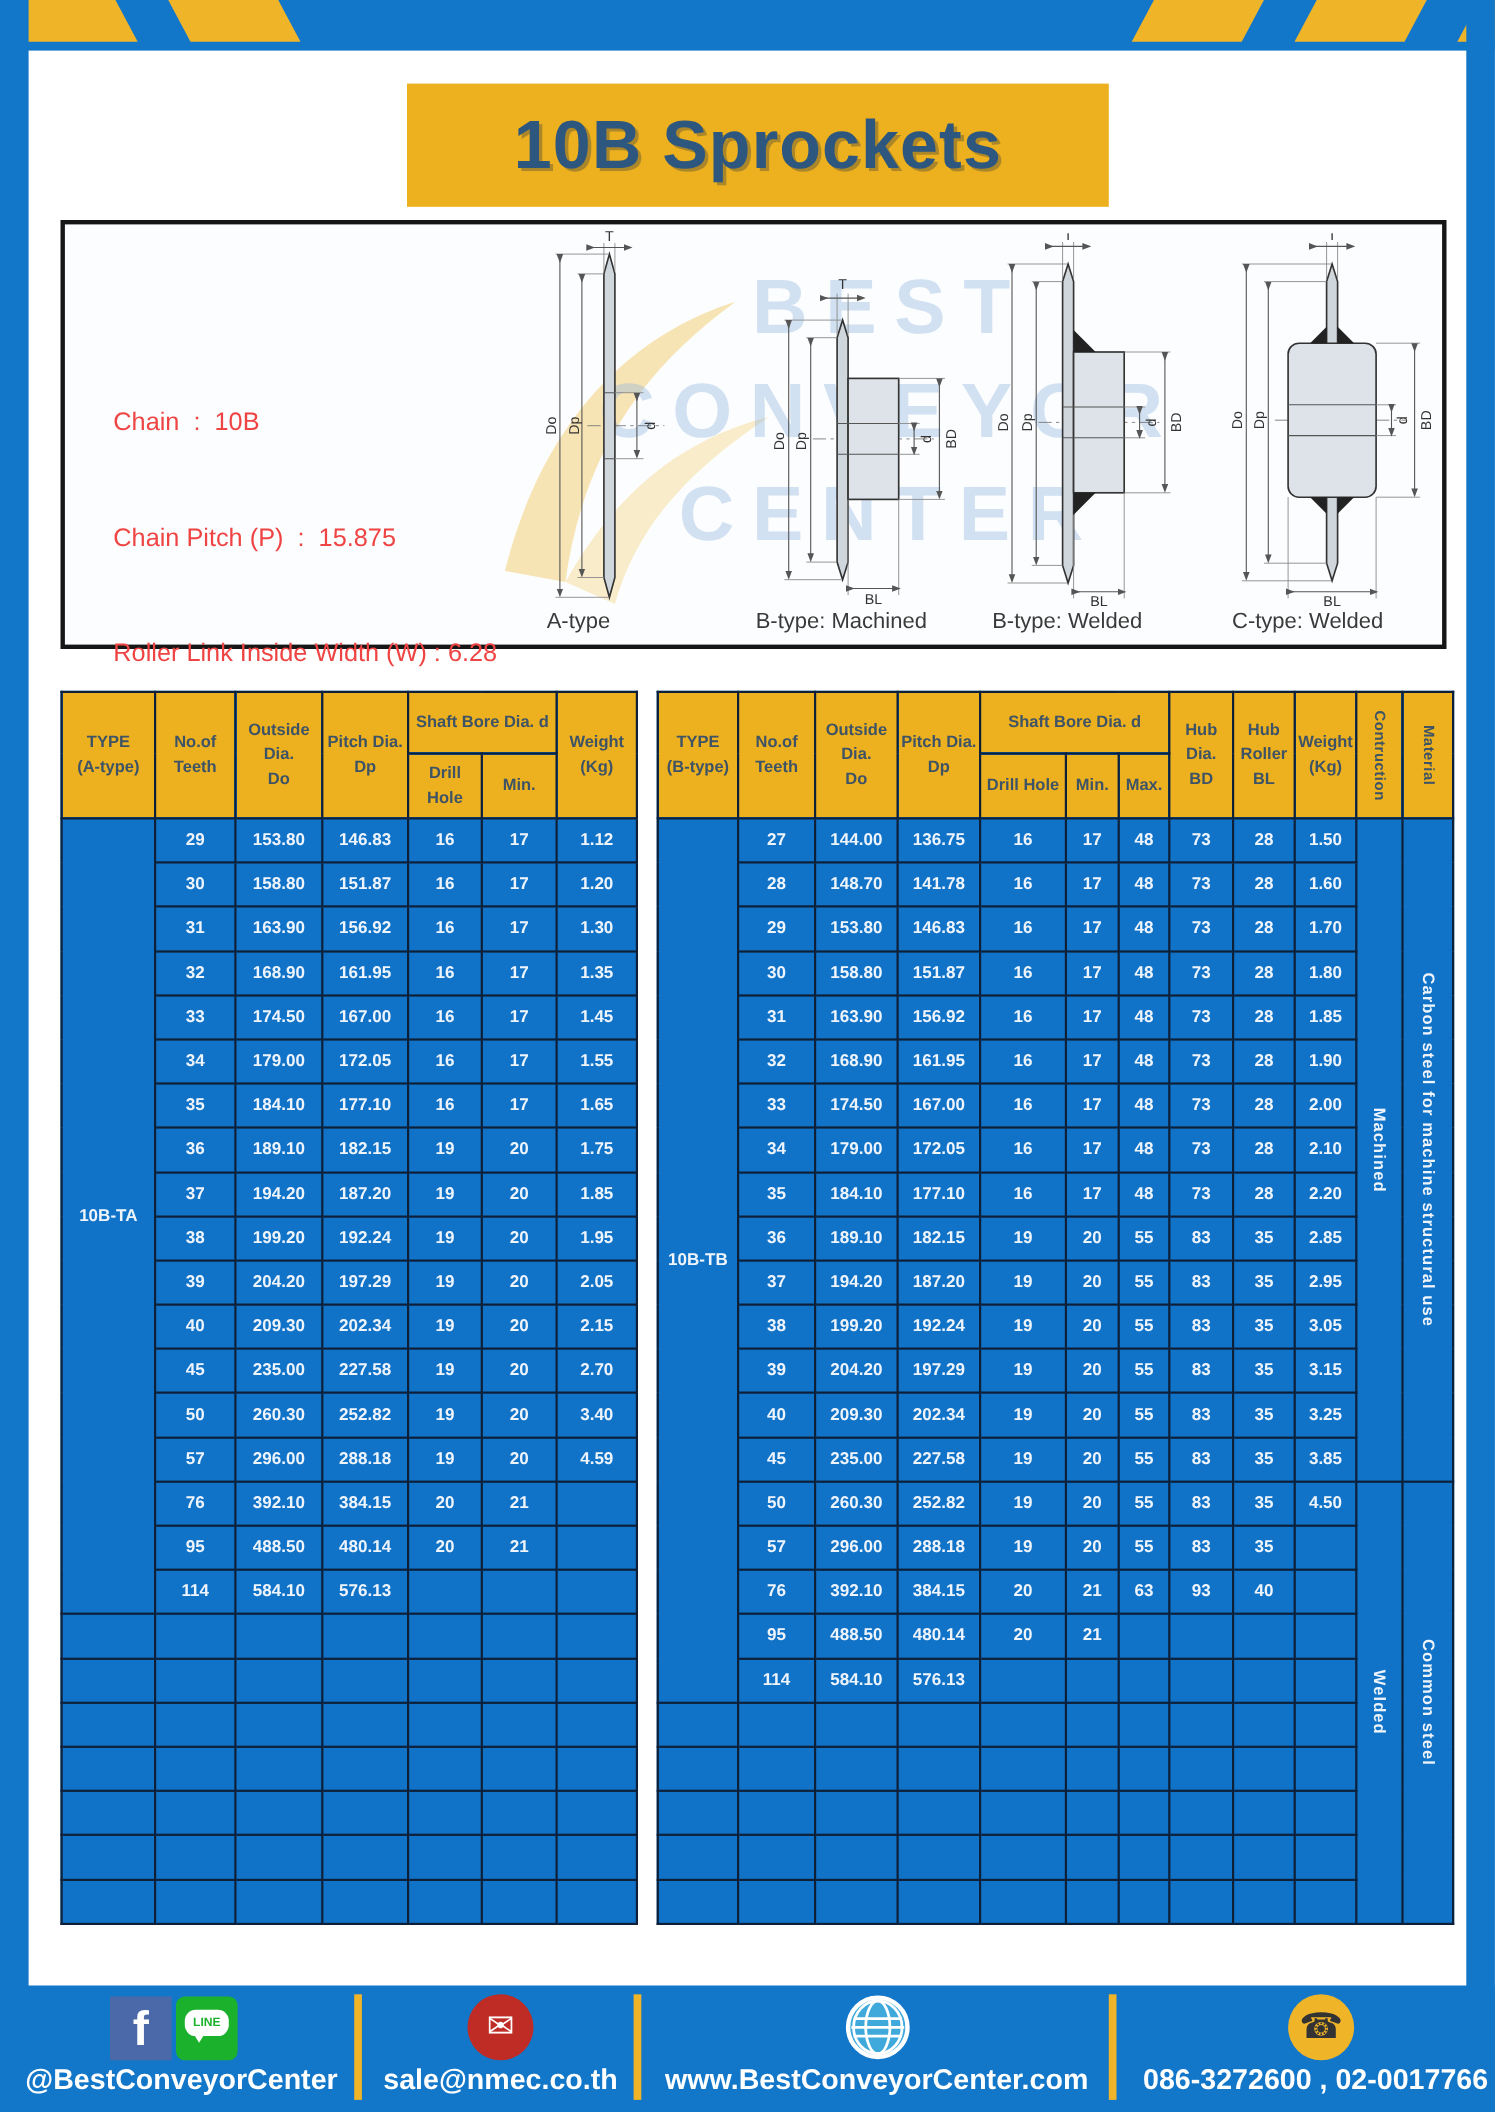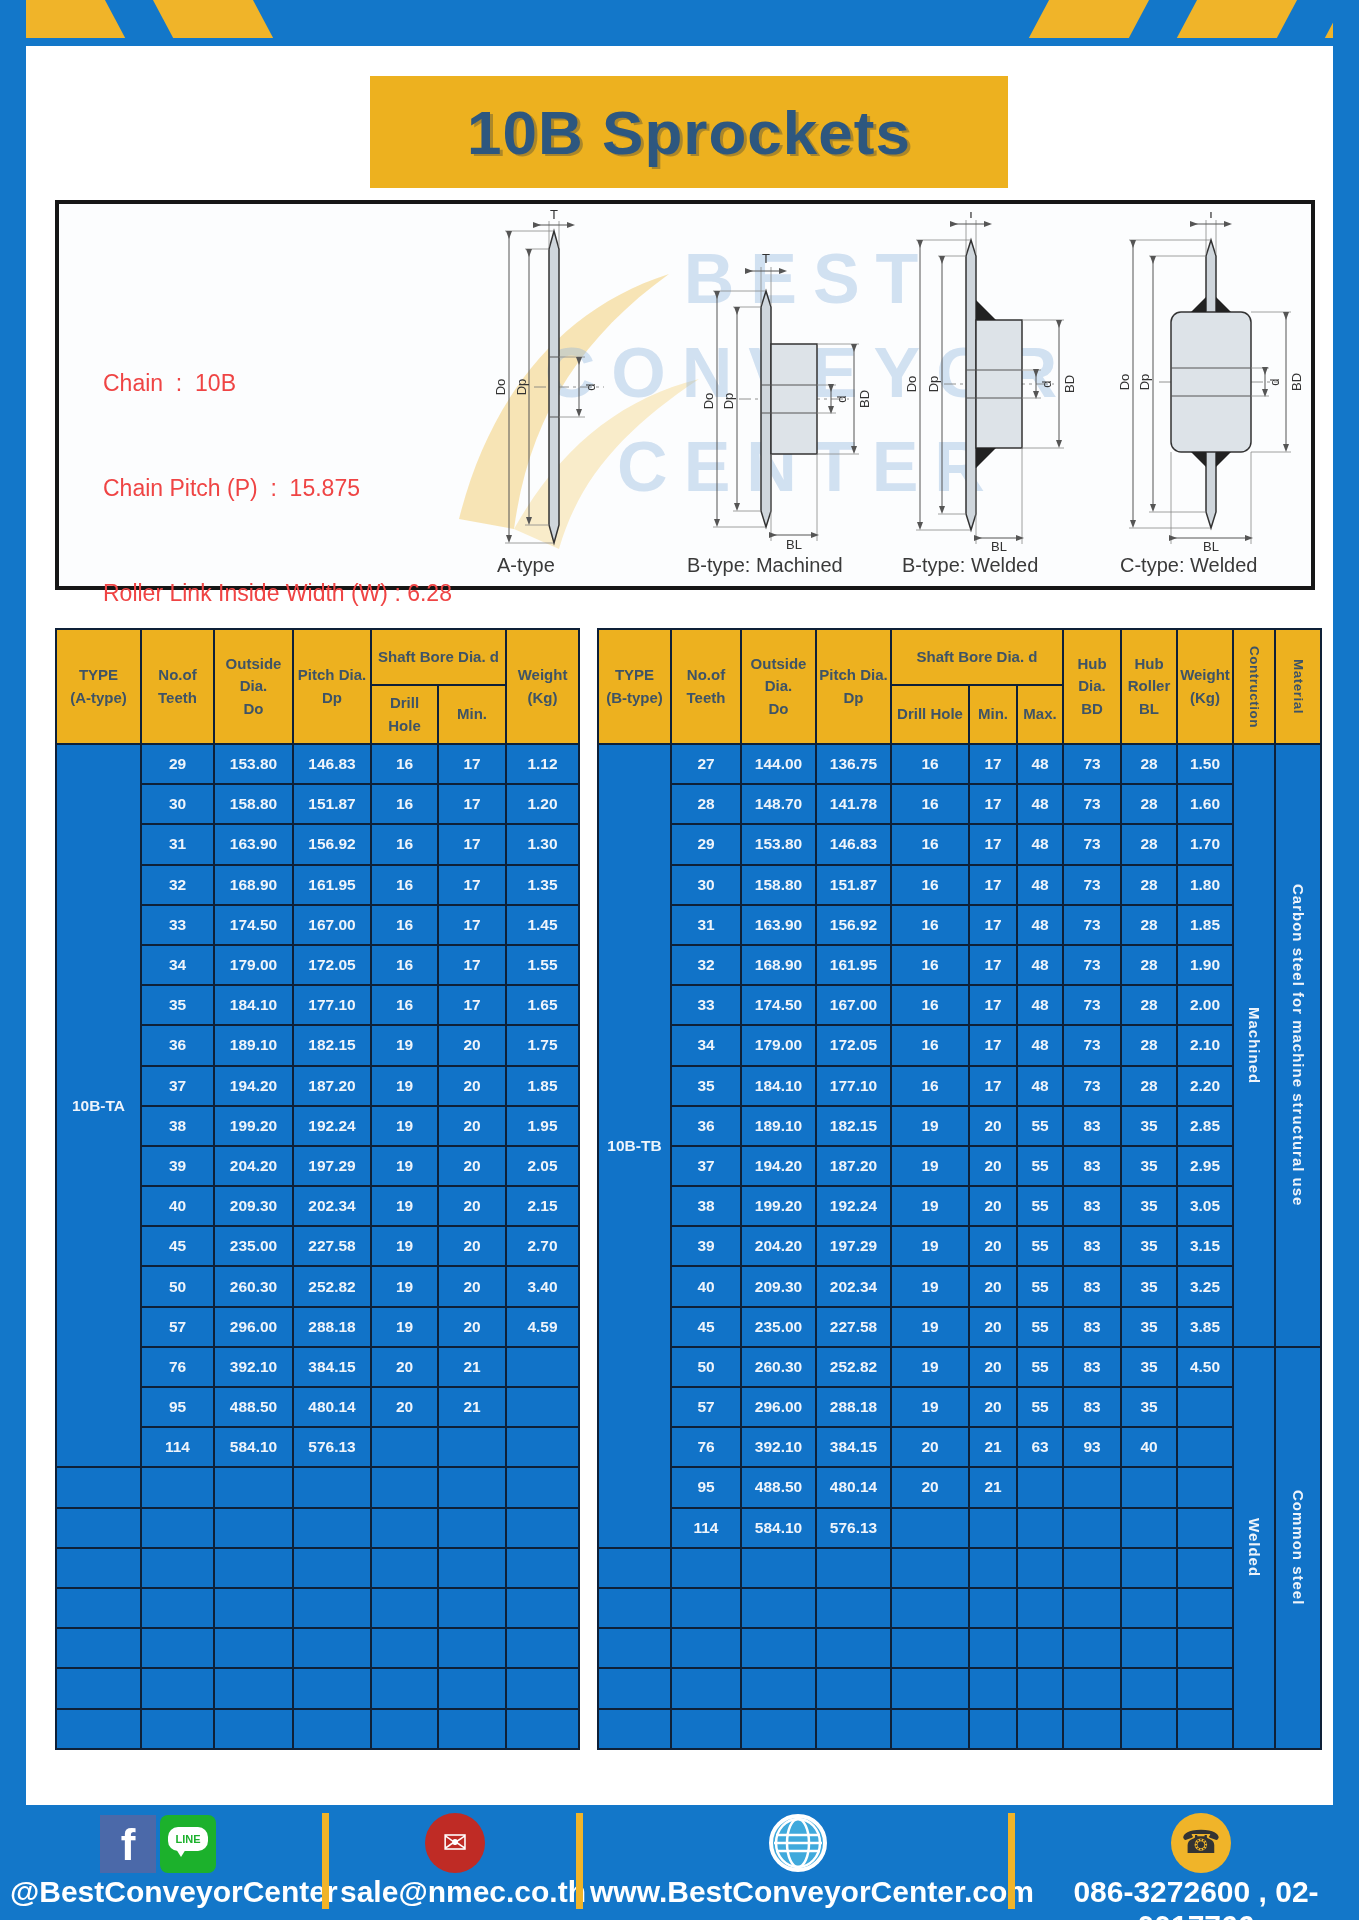--- a/index.html
+++ b/index.html
@@ -55,21 +55,21 @@
   .data-table thead tr.h1{height:56px;}
   .data-table thead tr.h2{height:59px;}
   th.vert{writing-mode:vertical-rl;font-size:13.5px;letter-spacing:.5px;}
   td.vert-cell{writing-mode:vertical-rl;font-size:15px;letter-spacing:1px;}
   #table-left{left:55px;top:628px;width:523px;}
   #table-right{left:597px;top:628px;width:723px;}
 
   
   .footer{position:absolute;left:0;top:1805px;width:1359px;height:115px;background:#1377c9;}
   .f-sep{position:absolute;top:8px;width:7px;height:96px;background:#f0b429;}
-  .f-label{position:absolute;top:70px;color:#ffffff;font-weight:bold;font-size:30px;text-align:center;}
+  .f-label{position:absolute;top:70px;color:#ffffff;font-weight:bold;font-size:26px;text-align:center;}
   .fb-icon{position:absolute;left:100px;top:10px;width:56px;height:58px;background:#4b69a9;
     color:#fff;font-weight:bold;font-size:44px;text-align:center;line-height:60px;}
   .line-icon{position:absolute;left:160px;top:10px;width:56px;height:58px;background:#1cb12c;border-radius:8px;}
   .line-bubble{position:absolute;left:8px;top:12px;width:40px;height:24px;background:#fff;border-radius:10px;
     color:#1cb12c;font-weight:bold;font-size:11px;text-align:center;line-height:24px;}
   .line-tail{position:absolute;left:16px;top:34px;width:0;height:0;border-left:5px solid transparent;
     border-right:5px solid transparent;border-top:8px solid #fff;}
   .mail-icon{position:absolute;left:425px;top:8px;width:60px;height:60px;border-radius:50%;background:#bf2b25;
     color:#fff;font-size:30px;text-align:center;line-height:60px;}
   .globe-icon{position:absolute;left:768px;top:8px;width:60px;height:60px;}

